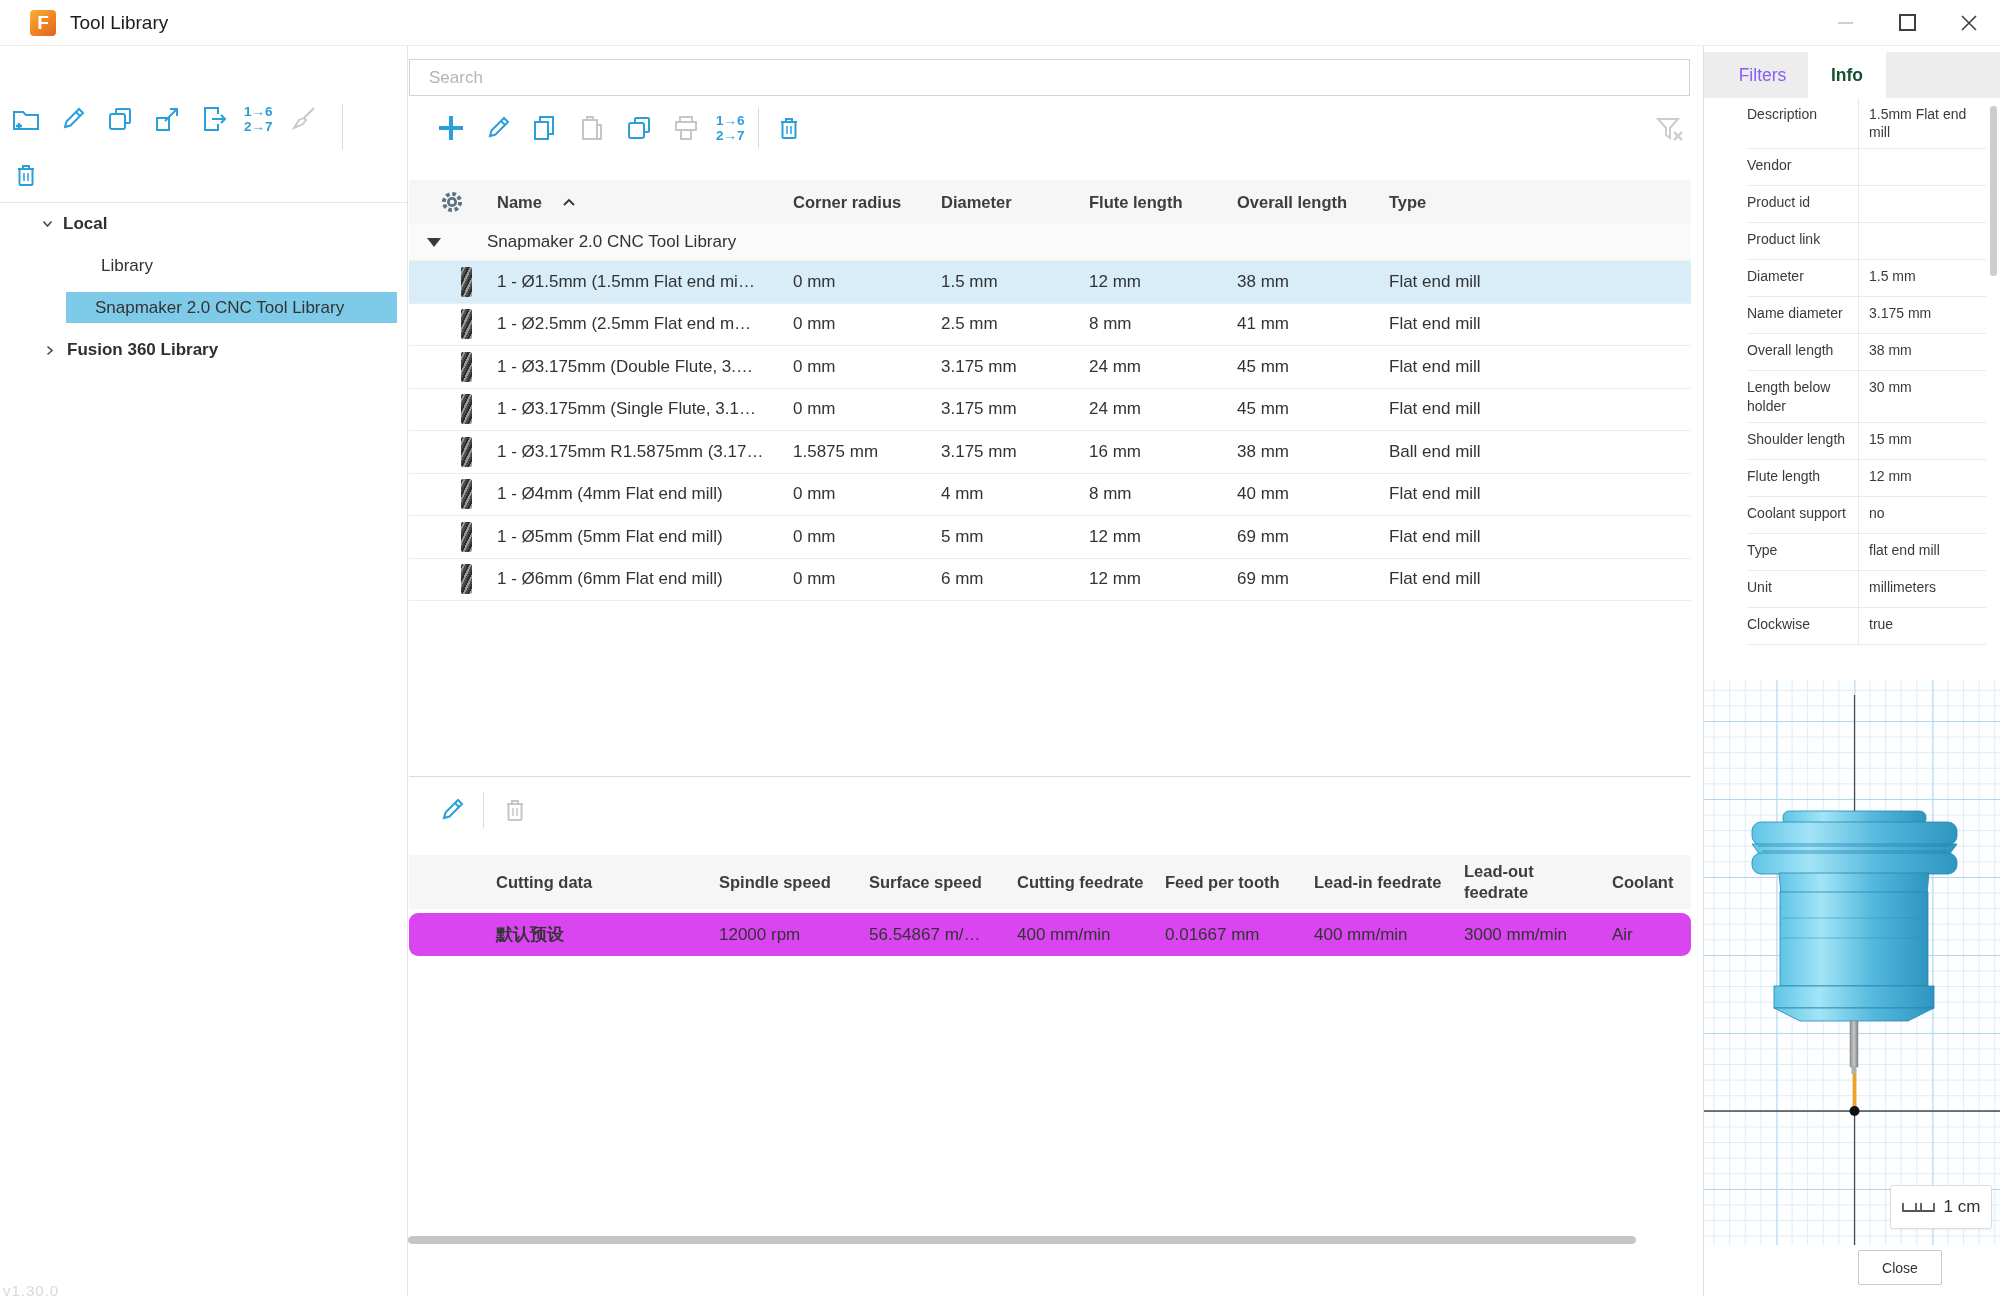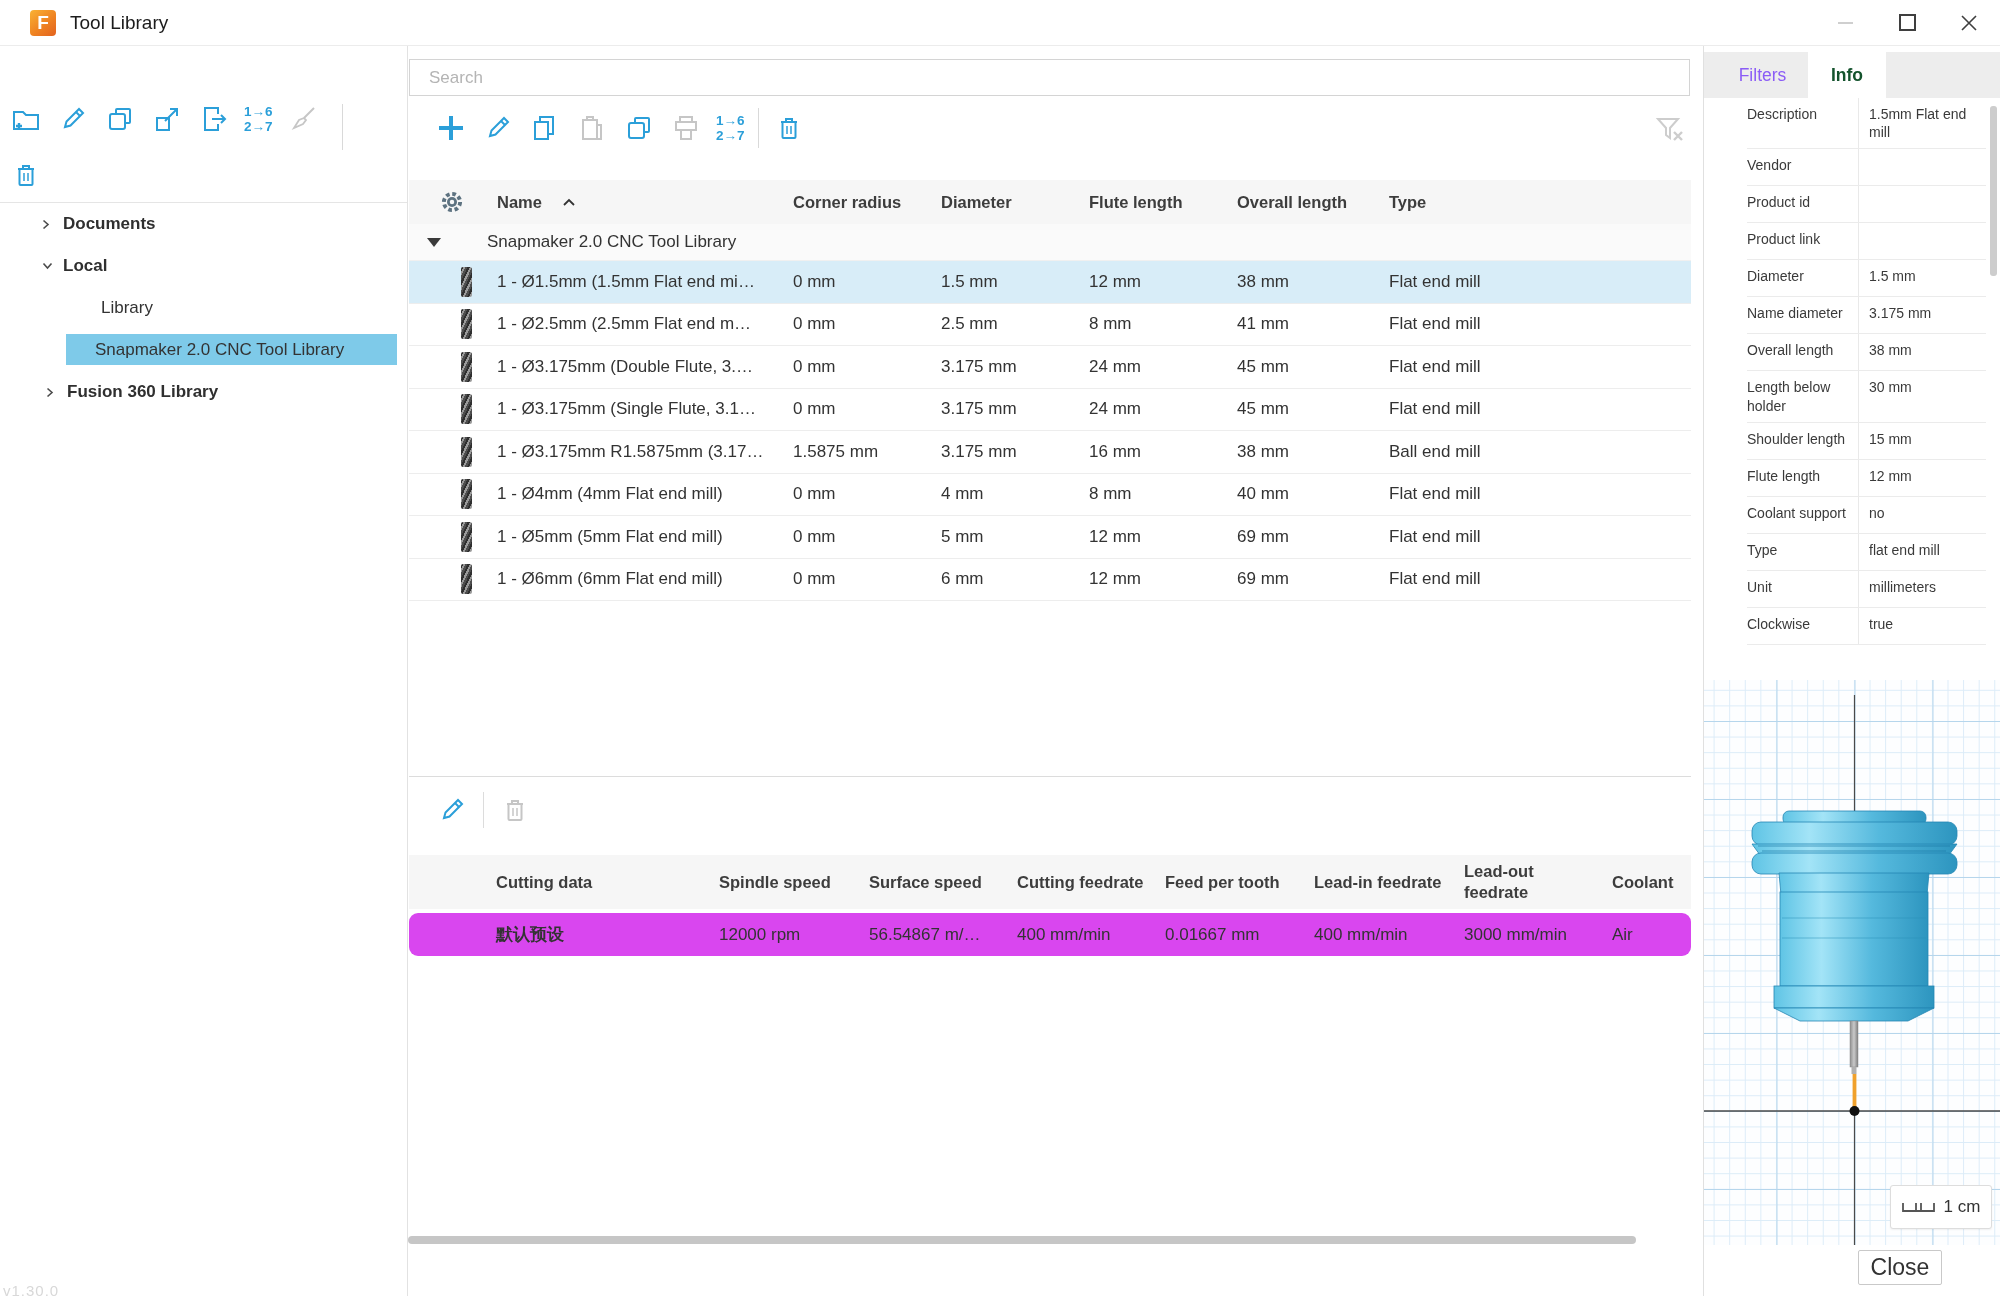--- a/index.html
+++ b/index.html
@@ -90,21 +90,21 @@
       linear-gradient(to right,#b6d6ec 1px,transparent 1px),
       linear-gradient(to bottom,#b6d6ec 1px,transparent 1px),
       linear-gradient(to right,#dcecf8 1px,transparent 1px),
       linear-gradient(to bottom,#dcecf8 1px,transparent 1px);
     background-size:78px 78px,78px 78px,15.6px 15.6px,15.6px 15.6px;
     background-position:72.5px 41px,72.5px 41px,9.6px 9.8px,9.6px 9.8px;}
   #scale-badge{position:absolute;right:8px;top:505px;width:100px;height:42px;background:#fff;border:1px solid #ddd;
                border-radius:3px;display:flex;align-items:center;justify-content:center;gap:8px;font-size:17px;color:#333;
                box-shadow:0 1px 2px rgba(0,0,0,.06);}
   #close-btn{position:absolute;left:154px;top:1204px;width:84px;height:35px;background:#fff;border:1px solid #c9c9c9;
-             border-radius:2px;font-size:23px;color:#333;font-family:"Liberation Sans",sans-serif;}
+             border-radius:2px;font-size:14px;color:#333;font-family:"Liberation Sans",sans-serif;}
   #version{position:absolute;left:3px;bottom:-3px;font-size:15px;color:#d8d8d8;letter-spacing:1px;}
 
   
   .renum{font-size:13.5px;line-height:1.12;color:#2b9fd9;font-weight:700;white-space:pre;}
 </style>
 </head>
 <body>
 
 <div id="app">
 
@@ -169,28 +169,20 @@
     </div>
     <div id="side-sep"></div>
     <div id="side-trash" class="icbox">
       <svg width="30" height="30" viewBox="0 0 30 30" fill="none" stroke="#2b9fd9" stroke-width="2">
         <path d="M7 9 h16 M12 9 V6 h6 v3"></path>
           <rect x="8.5" y="9" width="13" height="16" rx="1"></rect>
           <path d="M13 13 v8 M17 13 v8" stroke-width="1.5"></path>
       </svg>
     </div>
     <div id="tree">
-        <div class="tree-row" style="padding-left: 42px;">
-          <span class="arr">
-            <svg width="8" height="11" viewBox="0 0 8 11">
-              <path d="M1.5 1.5 L6 5.5 L1.5 9.5" stroke="#4c4c4c" stroke-width="1.6" fill="none"></path>
-            </svg>
-          </span>
-          <span class="tree-bold">Documents</span>
-        </div>
         <div class="tree-row" style="padding-left: 42px;">
           <span class="arr">
             <svg width="11" height="8" viewBox="0 0 11 8">
               <path d="M1.5 1.5 L5.5 6 L9.5 1.5" stroke="#4c4c4c" stroke-width="1.6" fill="none"></path>
             </svg>
           </span>
           <span class="tree-bold">Local</span>
         </div>
         <div class="tree-row" style="padding-left: 80px;">
           <span class="arr"></span>

